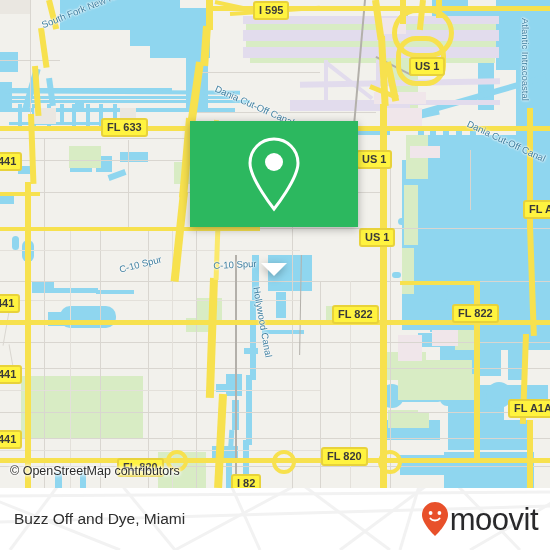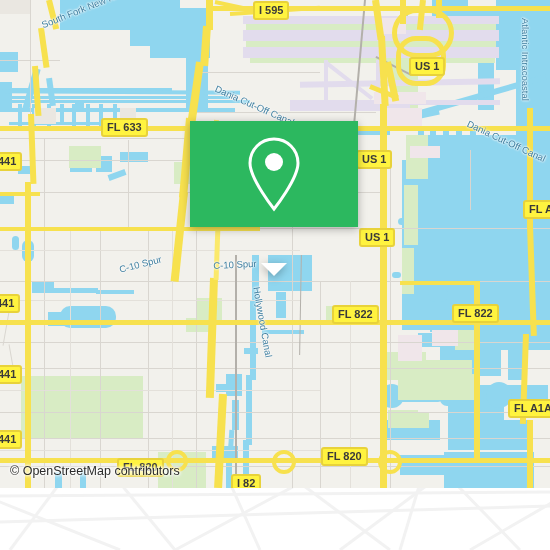--- a/index.html
+++ b/index.html
@@ -487,15 +487,25 @@
         <path d="M230 -5 L260 62"></path>
         <path d="M300 -5 L390 62"></path>
         <path d="M340 62 L430 -5"></path>
         <path d="M420 -5 L400 62"></path>
         <path d="M455 -5 L520 62"></path>
         <path d="M560 10 L470 62"></path>
         <path d="M0 34 L550 18"></path>
         <path d="M0 8 L550 4"></path>
       </g>
     </svg>
+    <div id="footer-title">Buzz Off and Dye, Miami</div>
+    <div id="brand">
+      <svg width="26" height="34" viewBox="0 0 26 34" aria-hidden="true">
+        <path d="M13 0 C5.8 0 0 5.8 0 13 C0 22 13 34 13 34 C13 34 26 22 26 13 C26 5.8 20.2 0 13 0 Z" fill="#e8502a"></path>
+        <circle cx="8.6" cy="11" r="1.9" fill="#ffffff"></circle>
+        <circle cx="17.4" cy="11" r="1.9" fill="#ffffff"></circle>
+        <path d="M8.4 16.4 C10.4 19.2 15.6 19.2 17.6 16.4" stroke="#ffffff" stroke-width="1.8" fill="none" stroke-linecap="round"></path>
+      </svg>
+      <span id="brand-word">moovit</span>
+    </div>
   </div>
 
 </div>
 
 </body></html>

